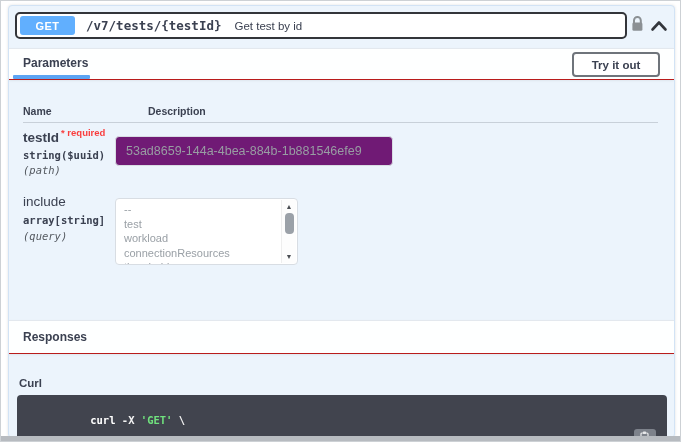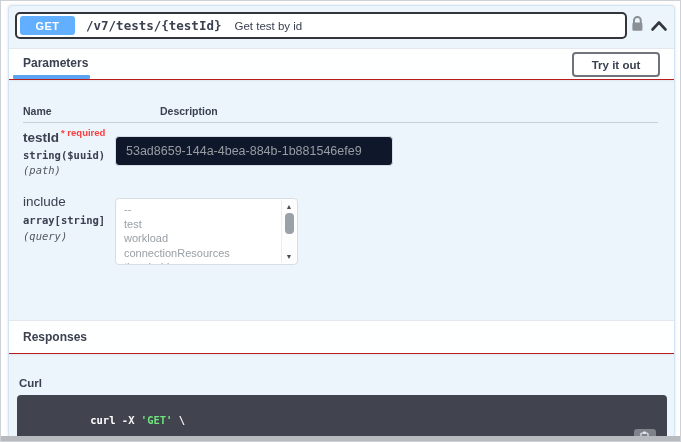--- a/index.html
+++ b/index.html
@@ -34,32 +34,32 @@
   .tab-underline { position:absolute; left:-10px; top:19px; width:77px; height:4px;
                    background:#5ca4f3; border-radius:1px; }
   .tryout { position:absolute; right:14px; top:3px; height:25px; width:88px;
             background:#fff; border:2px solid #6f747b; border-radius:4px;
             font-family:"Liberation Sans", sans-serif; font-weight:bold;
             font-size:11.5px; color:#3b4151; cursor:pointer; }
   .resp-title { margin-left:14px; font-weight:bold; font-size:12px; color:#3b4151; }
 
   
   .col-h { position:absolute; top:99px; font-weight:bold; font-size:10.5px; color:#3b4151; }
-  .col-name { left:14px; } .col-desc { left:112px;padding-left:39px; }
+  .col-name { left:14px; } .col-desc { left:100px;padding-left:39px; }
   .thead-line { position:absolute; left:14px; right:16px; top:116px; height:1px;
                 background:rgba(59,65,81,.2); }
   .pname { position:absolute; left:14px; font-size:13.5px; color:#3b4151; }
   .pname.required { font-weight:bold; }
   .req { color:#f93e3e; font-size:9.5px; font-weight:bold; vertical-align:super; margin-left:2px; }
   .ptype { position:absolute; left:14px; font-family:"DejaVu Sans Mono", monospace;
            font-weight:bold; font-size:10.5px; color:#3b4151; }
   .pin { position:absolute; left:14px; font-family:"DejaVu Sans Mono", monospace;
          font-style:italic; font-size:10.5px; color:#53585f; }
   .pinput { position:absolute; left:106px; top:130px; width:278px; height:30px;
-            border:1px solid #d8dde3; border-radius:4px; background:#0f172a;
+            border:1px solid #d8dde3; border-radius:4px; background:#701a75;
             font-family:"Liberation Sans", sans-serif; font-size:12.5px;
             color:#989da3; padding-left:10px; }
   .listbox { position:absolute; left:106px; top:192px; width:183px; height:67px;
              background:#fff; border:1px solid #d8dde3; border-radius:4px; overflow:hidden; }
   .opts { padding:3px 0 0 8px; font-size:11px; color:#9aa0a6; line-height:14.6px;
           white-space:nowrap; }
   .scrollbar { position:absolute; right:1px; top:1px; bottom:1px; width:15px;
                background:#fdfdfd; border-left:1px solid #eee; display:flex;
                flex-direction:column; align-items:center; }
   .sb-arrow { width:100%; height:13px; font-size:7px; color:#4a4e53; text-align:center;

